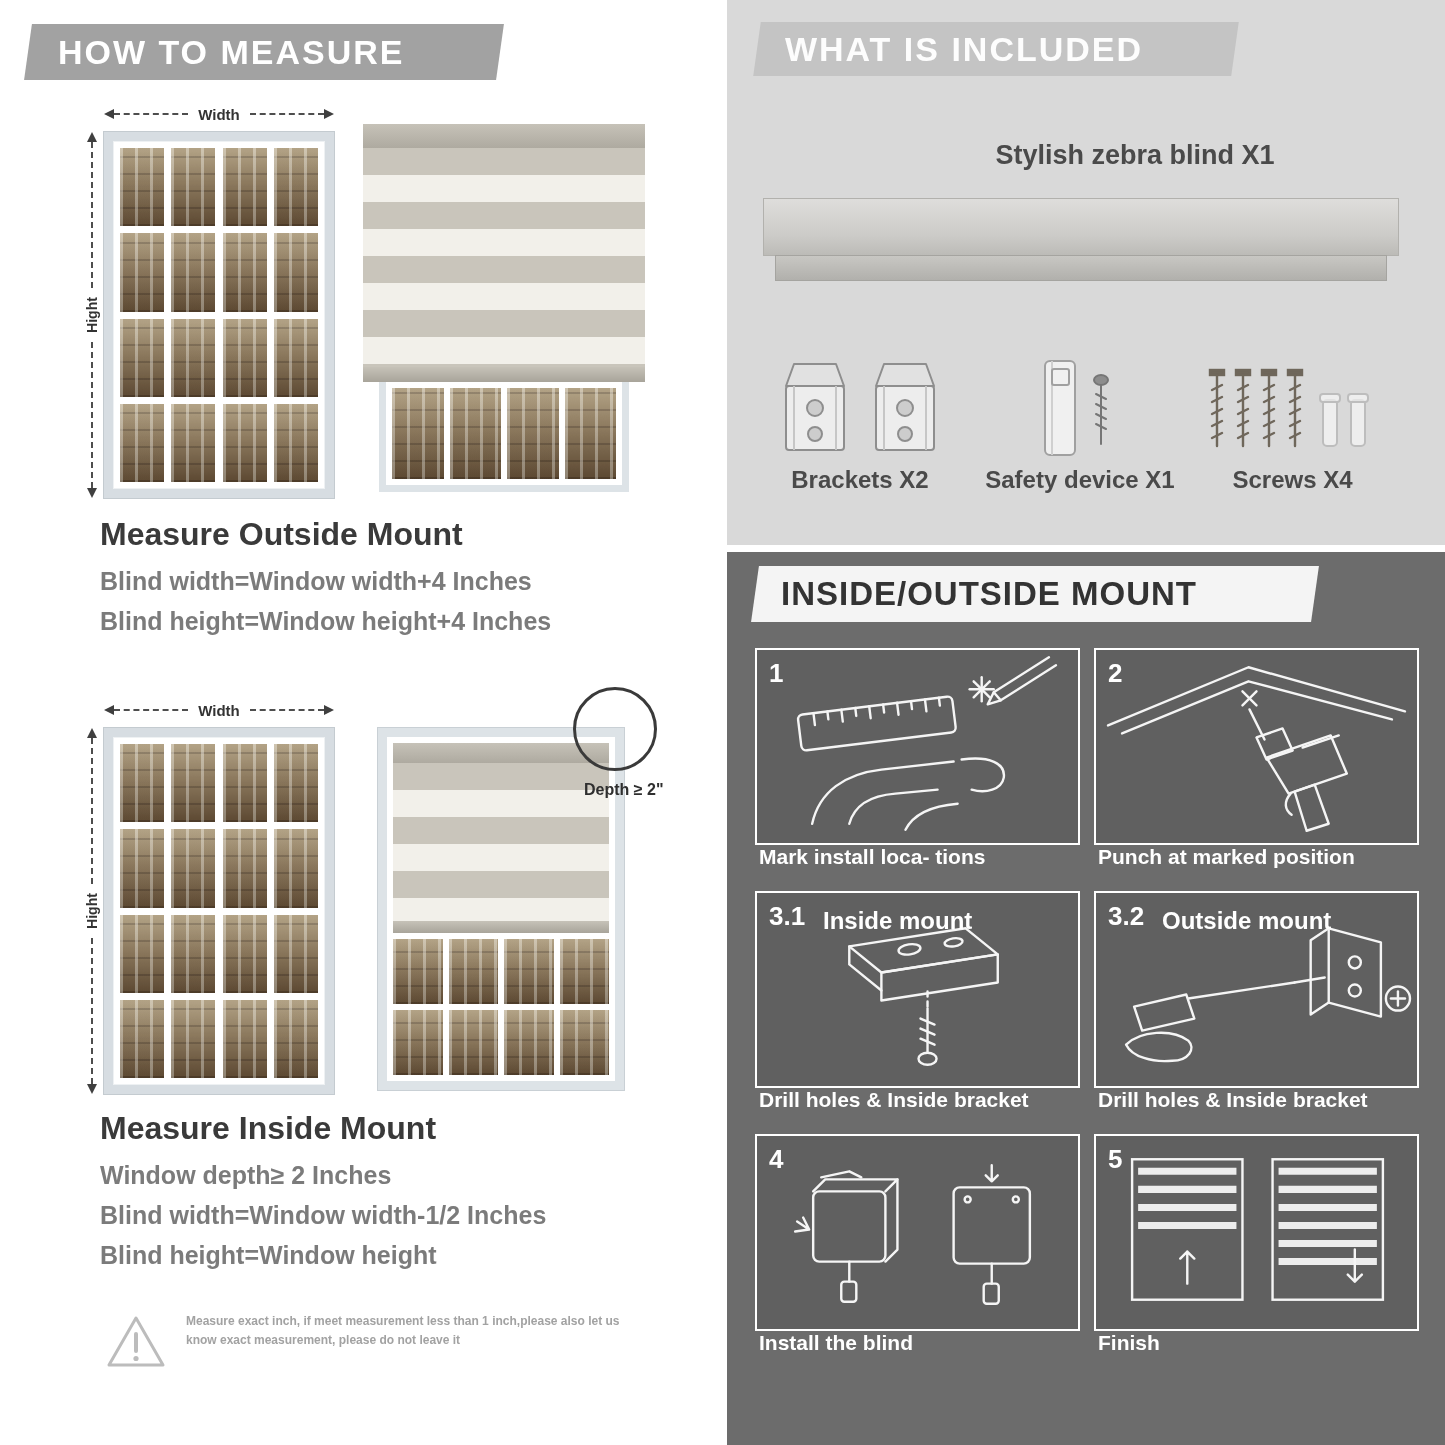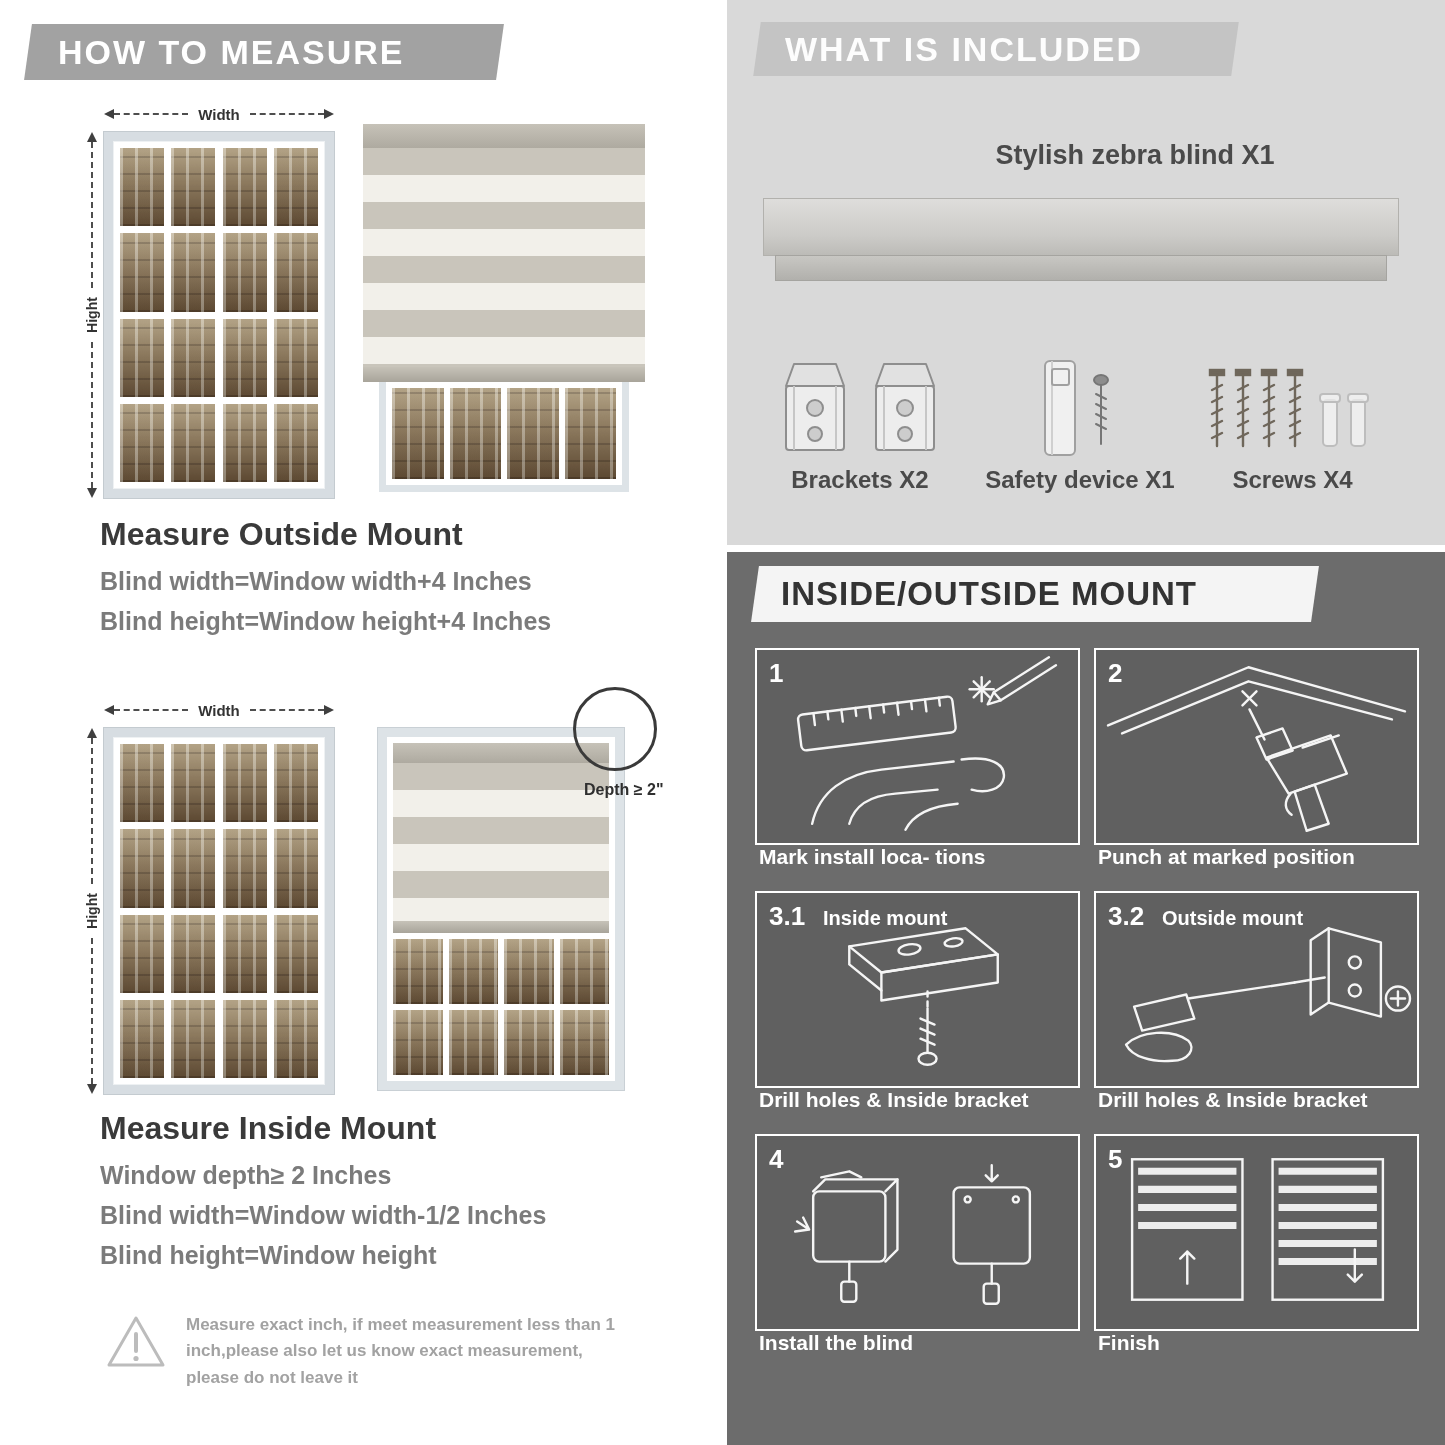--- a/index.html
+++ b/index.html
@@ -54,21 +54,21 @@
   .blind-inside .cassette{height:20px;}
   .blind-inside .bottom-rail{height:12px;}
   .panes-grid{flex:1;margin-top:6px;display:grid;grid-template-columns:repeat(4,1fr);grid-template-rows:1fr 1fr;gap:6px;}
   .depth-circle{position:absolute;width:78px;height:78px;border:3px solid #3a3a3a;border-radius:50%;z-index:5;}
   .depth-label{position:absolute;font-size:16px;font-weight:bold;color:#2f2f2f;z-index:5;}
 
   
   .sec-title{position:absolute;font-size:32px;font-weight:bold;color:#3a3a3a;}
   .formula{position:absolute;font-size:25px;font-weight:bold;color:#7b7b7b;}
   .warning-wrap{position:absolute;left:104px;top:1312px;display:flex;gap:18px;align-items:flex-start;}
-  .warning-text{width:452px;font-size:17px;line-height:1.55;font-weight:bold;color:#a2a2a2;}
+  .warning-text{width:452px;font-size:12px;line-height:1.55;font-weight:bold;color:#a2a2a2;}
 
   
   .right-top{position:absolute;left:727px;top:0;width:718px;height:545px;background:#d9d9d9;}
   .right-bottom{position:absolute;left:727px;top:552px;width:718px;height:893px;background:#6c6c6c;}
   .blind-label{position:absolute;left:727px;top:140px;width:816px;text-align:center;
                font-size:27px;font-weight:bold;color:#4a4a4a;}
   .headrail{position:absolute;left:763px;top:198px;width:636px;}
   .rail-top{height:56px;background:linear-gradient(180deg,#dedddb 0%,#cccbc8 65%,#bcbbb7 100%);border:1px solid #b2b1ad;}
   .rail-bottom{width:96%;margin:-1px auto 0;height:24px;background:linear-gradient(180deg,#c8c7c3,#b1b0ac);border:1px solid #a5a4a0;}
 
@@ -76,21 +76,21 @@
   .inc-icons{height:132px;display:flex;align-items:flex-end;justify-content:center;}
   .inc-label{margin-top:4px;font-size:24px;font-weight:bold;color:#4a4a4a;white-space:nowrap;}
 
   
   .steps{position:absolute;left:755px;top:648px;width:664px;display:grid;
          grid-template-columns:325px 325px;column-gap:14px;row-gap:22px;}
   .step{display:flex;flex-direction:column;}
   .panel{position:relative;height:197px;background:#606060;border:2px solid #fff;box-sizing:border-box;}
   .panel svg{position:absolute;inset:0;width:100%;height:100%;}
   .step-num{position:absolute;left:12px;top:8px;color:#fff;font-size:26px;font-weight:bold;z-index:2;}
-  .step-title{position:absolute;left:66px;top:14px;color:#fff;font-size:20px;font-weight:bold;z-index:2;}
+  .step-title{position:absolute;left:66px;top:14px;color:#fff;font-size:24px;font-weight:bold;z-index:2;}
   .step-caption{padding-left:4px;color:#fff;font-size:21px;font-weight:bold;}
 </style>
 </head>
 <body>
 
 <div class="page">
 
   <div class="skew-bar howto-bar">
     <span>HOW TO MEASURE</span>
   </div>

